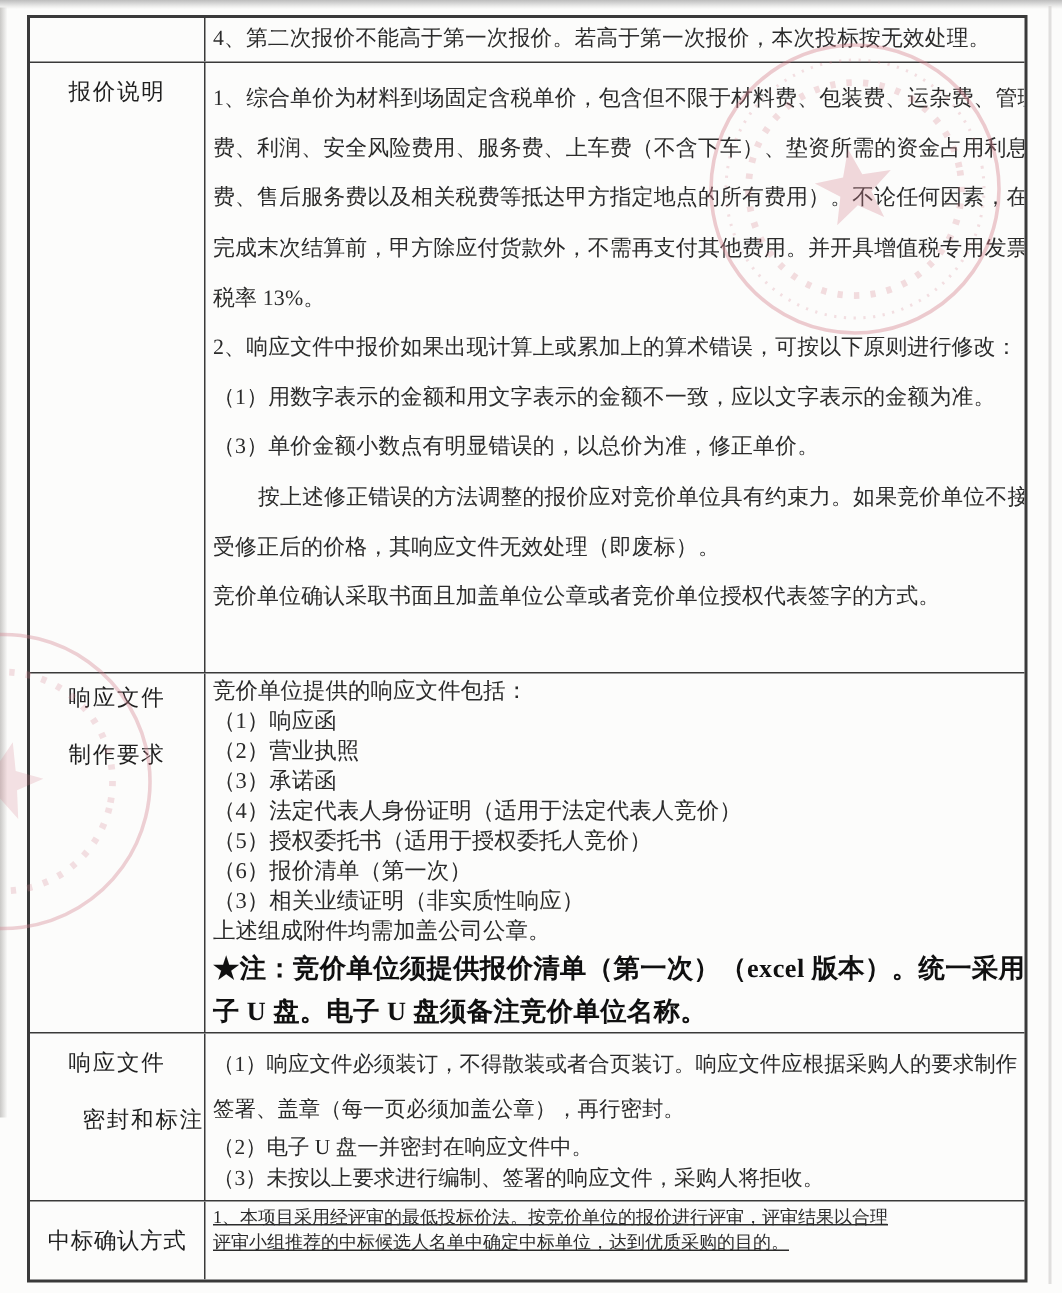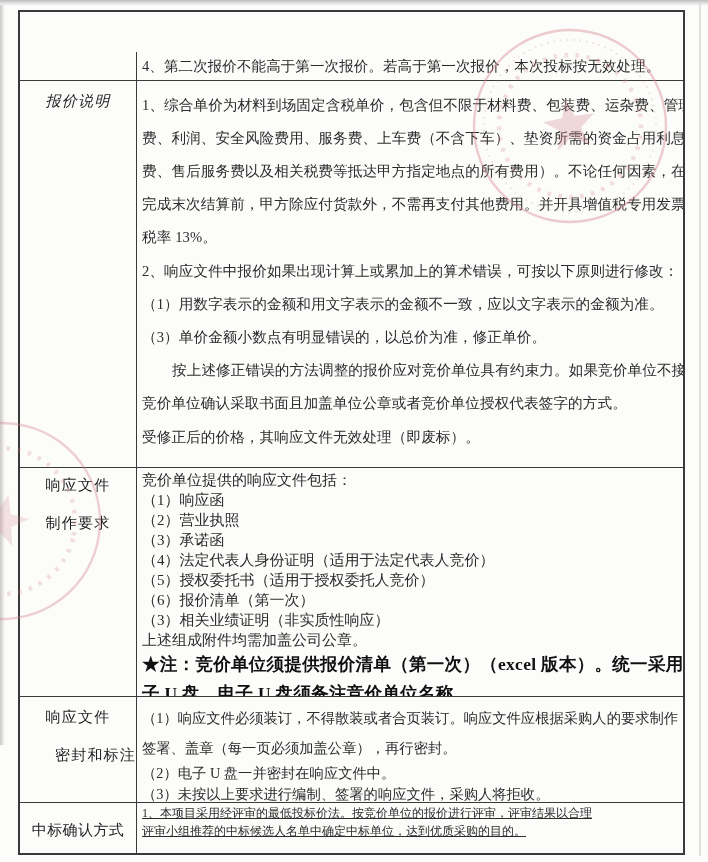--- a/index.html
+++ b/index.html
@@ -23,33 +23,33 @@
     background:#d7d6d4;opacity:.75;}
 
   
   .doc-table{
     position:absolute;left:18px;top:10px;width:667px;height:845px;
     box-sizing:border-box;border:2px solid #3a3a3a;
     display:flex;flex-direction:column;background:transparent;z-index:2;
   }
   .t-row{display:flex;box-sizing:border-box;overflow:hidden;}
   .t-row + .t-row{border-top:1.5px solid #3a3a3a;}
-  .row0{height:29px;margin-top:40px;}
+  .row0{height:29px;}
   .row1{height:407px;}
   .row2{height:240px;}
   .row3{height:112px;}
   .row4{height:53px;}
 
   .t-label{
     width:117px;flex:0 0 117px;box-sizing:border-box;
     border-right:1.5px solid #3a3a3a;
     text-align:center;font-size:15px;letter-spacing:1.2px;color:#1f1f1f;
   }
   .lbl-ln{line-height:18px;}
-  .row1 .t-label{padding-top:11px;font-style:italic;}
+  .row1 .t-label{padding-top:11px;}
   .row2 .t-label{padding-top:8px;}
   .row2 .lbl-ln + .lbl-ln{margin-top:20px;}
   .row3 .t-label{padding-top:11px;}
   .row3 .lbl-ln + .lbl-ln{margin-top:20px;text-align:right;}
   .row4 .t-label{padding-top:18px;letter-spacing:0.4px;}
 
   .t-content{flex:1;box-sizing:border-box;padding-left:5px;overflow:hidden;}
   .ln{white-space:pre;}
 
   .row0 .t-content{padding-top:4px;}
@@ -101,22 +101,22 @@
       <div class="t-content">
         <div class="ln">1、综合单价为材料到场固定含税单价，包含但不限于材料费、包装费、运杂费、管理</div>
         <div class="ln">费、利润、安全风险费用、服务费、上车费（不含下车）、垫资所需的资金占用利息</div>
         <div class="ln">费、售后服务费以及相关税费等抵达甲方指定地点的所有费用）。不论任何因素，在</div>
         <div class="ln">完成末次结算前，甲方除应付货款外，不需再支付其他费用。并开具增值税专用发票，</div>
         <div class="ln">税率 13%。</div>
         <div class="ln">2、响应文件中报价如果出现计算上或累加上的算术错误，可按以下原则进行修改：</div>
         <div class="ln">（1）用数字表示的金额和用文字表示的金额不一致，应以文字表示的金额为准。</div>
         <div class="ln">（3）单价金额小数点有明显错误的，以总价为准，修正单价。</div>
         <div class="ln indent">按上述修正错误的方法调整的报价应对竞价单位具有约束力。如果竞价单位不接</div>
+        <div class="ln">受修正后的价格，其响应文件无效处理（即废标）。</div>
         <div class="ln">竞价单位确认采取书面且加盖单位公章或者竞价单位授权代表签字的方式。</div>
-        <div class="ln">受修正后的价格，其响应文件无效处理（即废标）。</div>
       </div>
     </div>
 
     <div class="t-row row2">
       <div class="t-label">
         <div class="lbl-ln">响应文件</div>
         <div class="lbl-ln">制作要求</div>
       </div>
       <div class="t-content">
         <div class="ln list">竞价单位提供的响应文件包括：</div>

